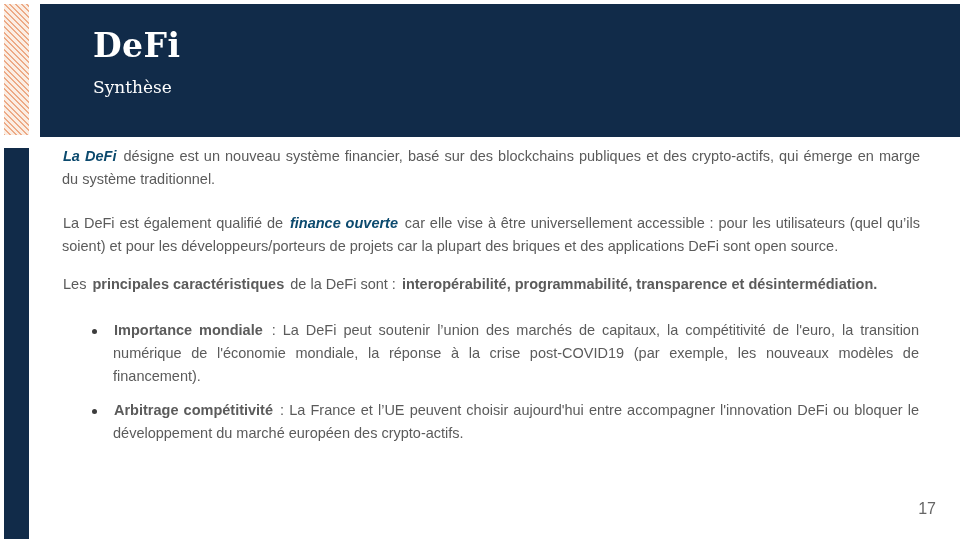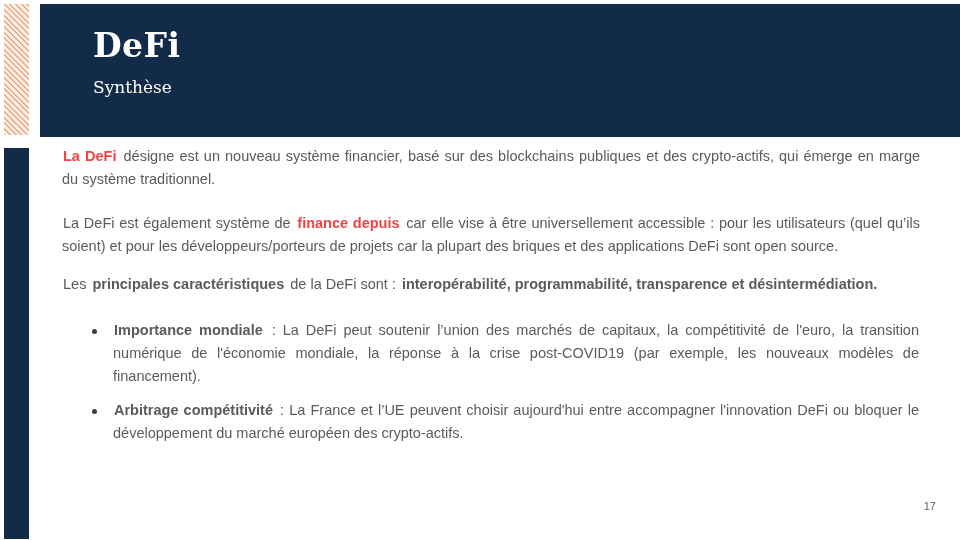--- a/index.html
+++ b/index.html
@@ -33,60 +33,60 @@
     position:absolute; left:0; top:144px; width:25px; height:391px;
     background:#112b49;
   }
   
   .content {
     position:absolute; left:57px; top:140px; width:860px;
     color:#5b5b5b; font-size:14.5px; line-height:23px;
   }
   .para { text-align:justify; margin-bottom:21px; }
   .para.p3 { margin-top:-6px; margin-bottom:0; }
-  .salmon { color:#ef4444; }
+  .salmon { color:#0c4a6e;font-style:italic; }
   .bold { font-weight:bold; }
   .section-heading {
     color:#e9918a; font-weight:bold; font-size:13.5px; line-height:17px;
     margin-top:32px;
   }
   ul.bullets { list-style:none; margin-top:23px; }
   ul.bullets li {
     position:relative; padding-left:50px; margin-bottom:11px;
     text-align:justify;
   }
   ul.bullets li.jl { text-align-last:justify; }
   .bullet-dot {
     position:absolute; left:28px; top:9px; width:5px; height:5px;
     border-radius:50%; background:#3d3d3d;
   }
   .page-number {
     position:absolute; top:496px; right:26px;
-    color:#666666; font-size:11px;
+    color:#666666; font-size:16px;
   }
 </style>
 </head>
 <body>
 
 <div class="slide">
 
   <div class="stripe-band"></div>
 
   <header class="header">
     <h1>DeFi</h1>
     <h2>Synthèse</h2>
   </header>
 
   <div class="left-bar"></div>
 
   <main class="content">
 
     <p class="para"><span class="salmon bold">La DeFi</span><span> désigne est un nouveau système financier, basé sur des blockchains publiques et des crypto-actifs, qui émerge en marge du système traditionnel.</span></p>
 
-    <p class="para"><span>La DeFi est également système de </span><span class="salmon bold">finance depuis</span><span> car elle vise à être universellement accessible : pour les utilisateurs (quel qu’ils soient) et pour les développeurs/porteurs de projets car la plupart des briques et des applications DeFi sont open source.</span></p>
+    <p class="para"><span>La DeFi est également qualifié de </span><span class="salmon bold">finance ouverte</span><span> car elle vise à être universellement accessible : pour les utilisateurs (quel qu’ils soient) et pour les développeurs/porteurs de projets car la plupart des briques et des applications DeFi sont open source.</span></p>
 
     <p class="para p3"><span>Les </span><span class="bold">principales caractéristiques</span><span> de la DeFi sont : </span><span class="bold">interopérabilité, programmabilité, transparence et désintermédiation.</span></p>
 
 
     <ul class="bullets">
       <li class="jl"><span class="bullet-dot"></span><span class="bold">Importance mondiale</span><span> : La DeFi peut soutenir l’union des marchés de capitaux, la compétitivité de l'euro, la transition numérique de l'économie mondiale, la réponse à la crise post-COVID19 (par exemple, les nouveaux modèles de financement).</span></li>
       <li><span class="bullet-dot"></span><span class="bold">Arbitrage compétitivité</span><span> : La France et l’UE peuvent choisir aujourd'hui entre accompagner l'innovation DeFi ou bloquer le développement du marché européen des crypto-actifs.</span></li>
     </ul>
 
   </main>

